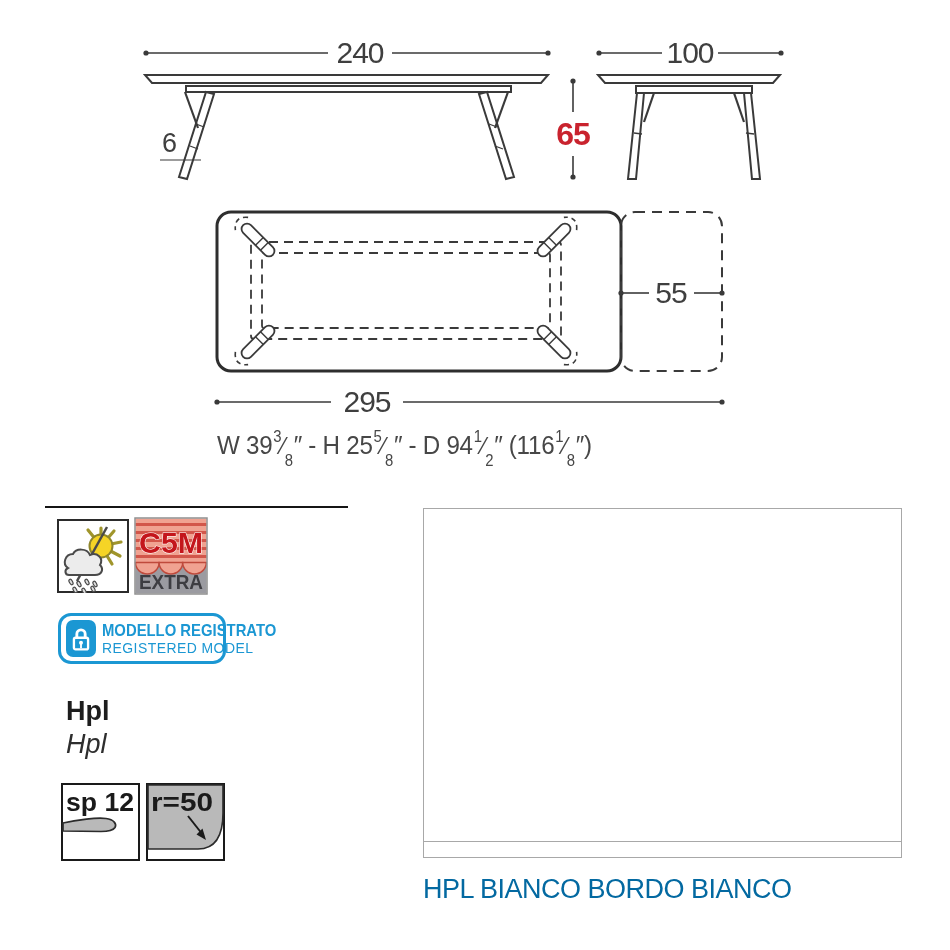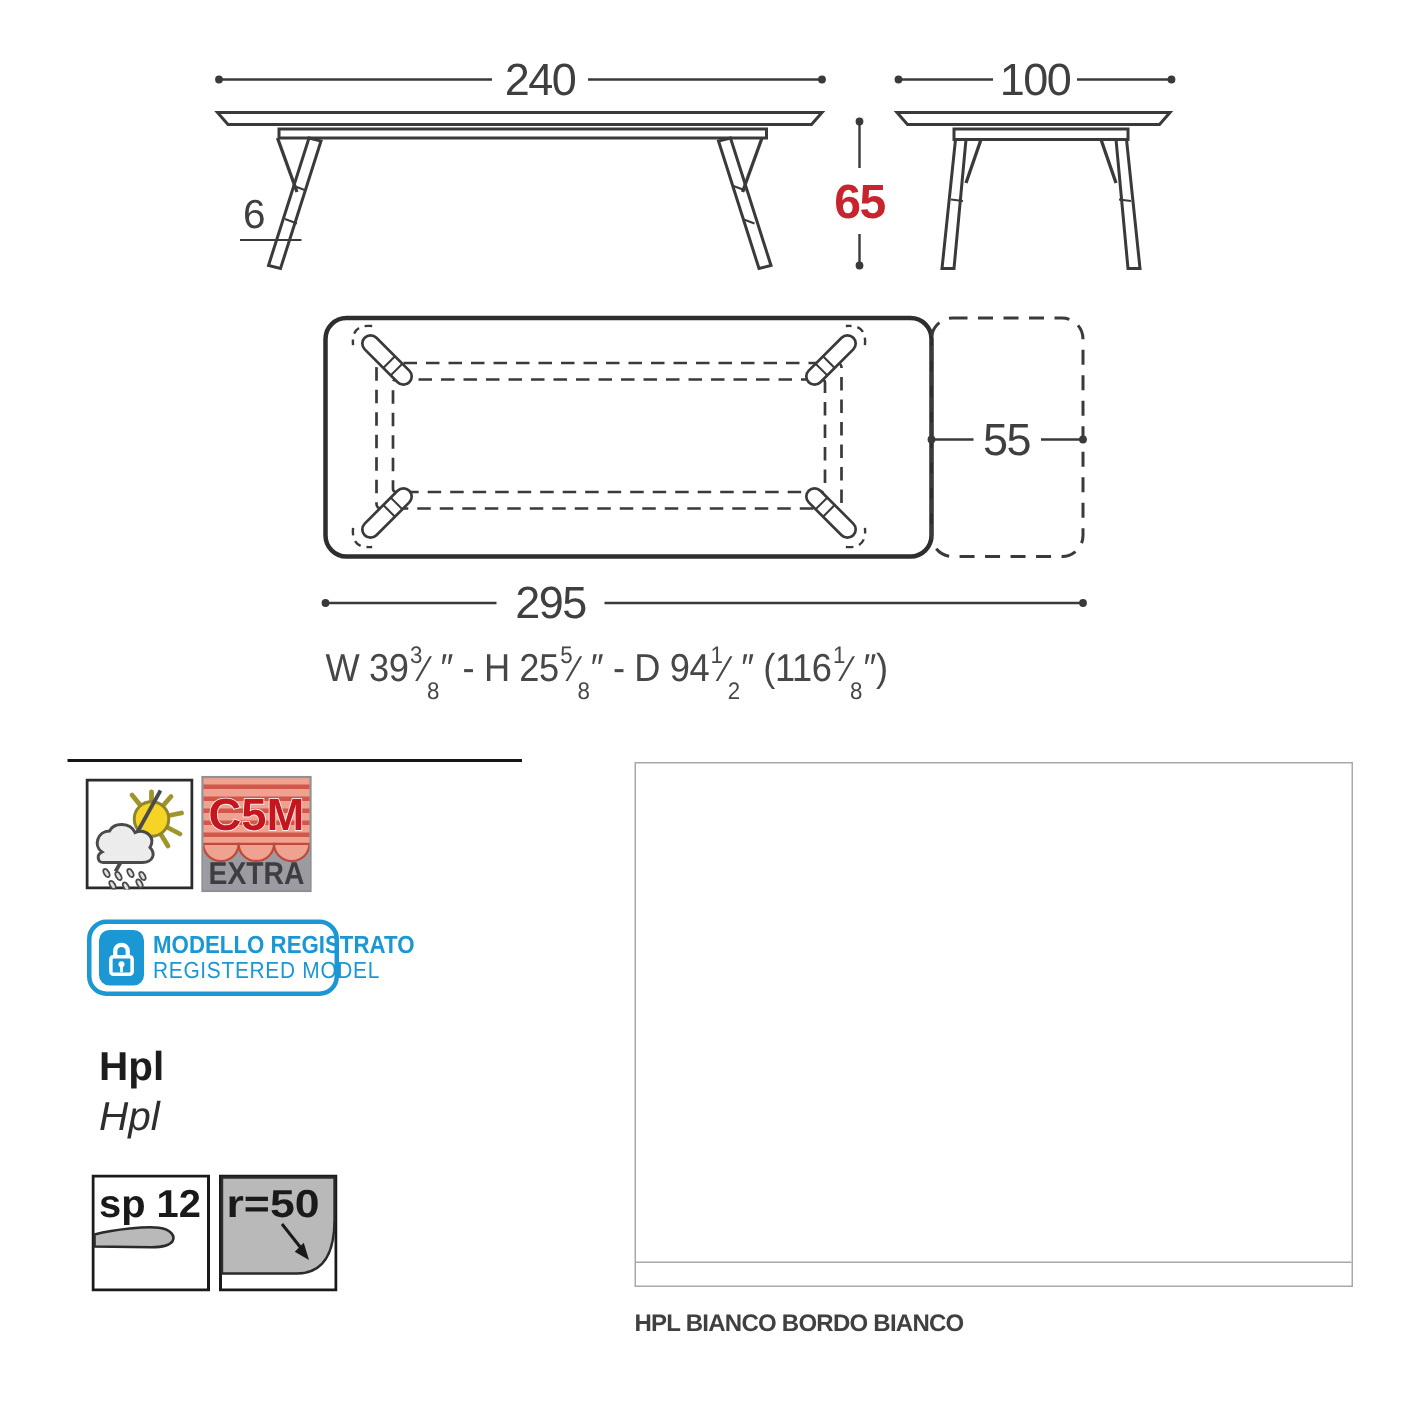--- a/index.html
+++ b/index.html
@@ -38,22 +38,22 @@
              transform:scaleX(0.9);transform-origin:left center;}
 
   
   .hpl-bold{position:absolute;left:66px;top:696px;font-size:27px;font-weight:700;color:#1d1d1d;}
   .hpl-italic{position:absolute;left:66px;top:729px;font-size:27px;font-style:italic;color:#2e2e2e;}
 
   
   .swatch{position:absolute;left:423px;top:508px;width:479px;height:350px;box-sizing:border-box;
           border:1px solid #a8a8a8;background:#fff;}
   .swatch-edge{position:absolute;left:0;right:0;bottom:15px;height:0;border-top:1px solid #a8a8a8;}
-  .swatch-caption{position:absolute;left:423px;top:874px;font-size:16px;font-weight:700;
-                  color:#404040;letter-spacing:-0.5px;white-space:nowrap;}
+  .swatch-caption{position:absolute;left:423px;top:874px;font-size:27px;font-weight:400;
+                  color:#0369a1;letter-spacing:-0.5px;white-space:nowrap;}
 </style>
 </head>
 <body>
 
 <div class="canvas">
 
   <svg class="drawing" width="950" height="480" viewBox="0 0 950 480">
 
     <g stroke="#3a3a3a" fill="none" stroke-width="2">
 

